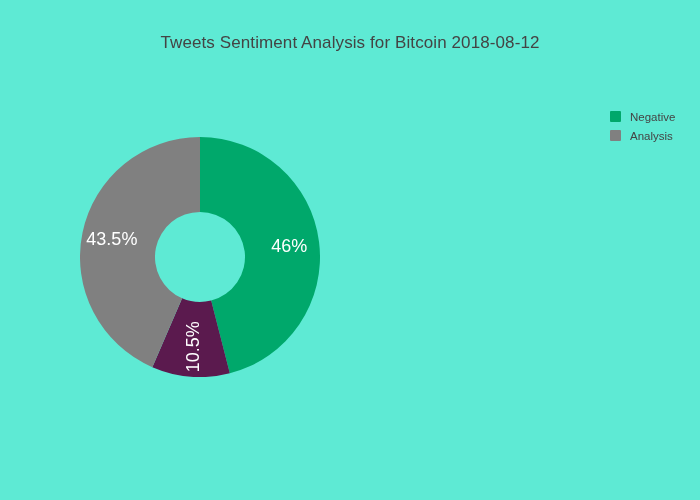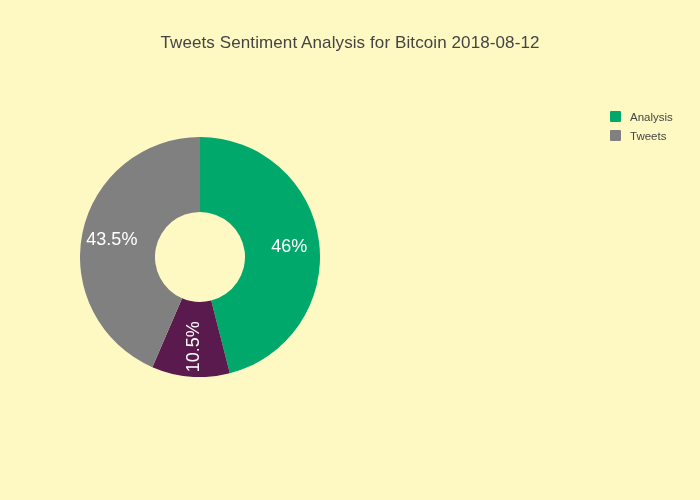--- a/index.html
+++ b/index.html
@@ -4,21 +4,21 @@
 <style>
   html, body {
     margin: 0;
     padding: 0;
     background: #ffffff;
   }
   #plot-root {
     position: relative;
     width: 700px;
     height: 500px;
-    background: #fef9c3;
+    background: #5eead4;
     overflow: hidden;
     font-family: "Liberation Sans", sans-serif;
   }
   #chart-title {
     position: absolute;
     left: 0;
     top: 33px;
     width: 700px;
     text-align: center;
     font-size: 17px;
@@ -88,21 +88,21 @@
           <text x="209.290323118303" y="108.72000897921261" class="slice-label">46%</text>
           <text x="112.93868138449396" y="209.72256003598153" class="slice-label" transform="rotate(-90 112.93868138449396 209.72256003598153)">10.5%</text>
           <text x="31.86994704404107" y="101.74914341791391" class="slice-label">43.5%</text>
         </g>
     </svg>
   </div>
 
   <div id="legend">
     <div class="legend-row">
       <span class="legend-swatch" style="background: rgb(0, 168, 107);"></span>
-      <span class="legend-label">Analysis</span>
+      <span class="legend-label">Negative</span>
     </div>
     <div class="legend-row">
       <span class="legend-swatch" style="background: rgb(128, 128, 128);"></span>
-      <span class="legend-label">Tweets</span>
+      <span class="legend-label">Analysis</span>
     </div>
   </div>
 
 </div>
 
 </body></html>

